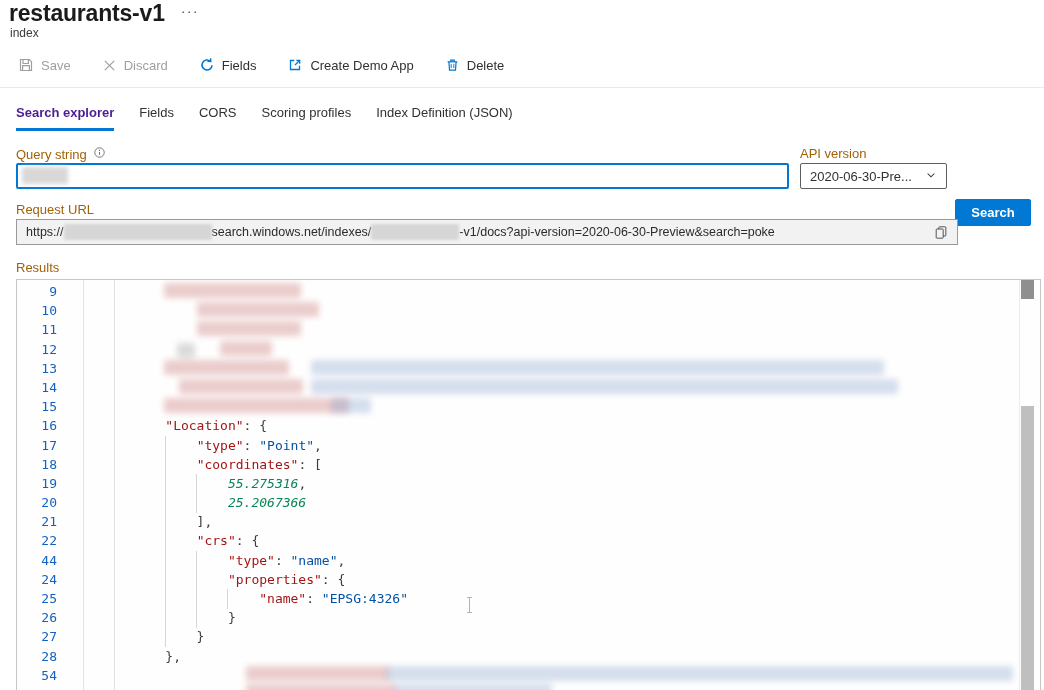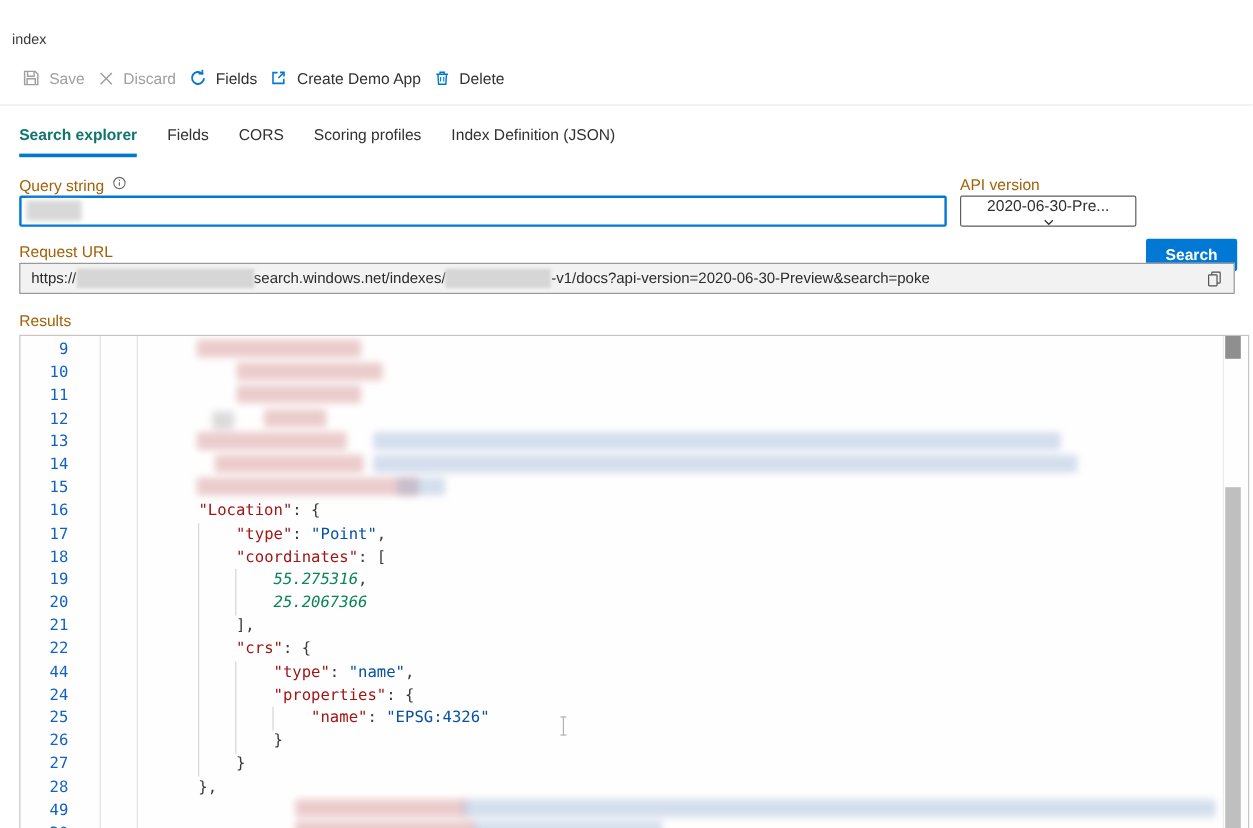--- a/index.html
+++ b/index.html
@@ -7,51 +7,51 @@
   .page{ position:relative; width:1044px; height:690px; background:#ffffff;
          font-family:"Liberation Sans", sans-serif; overflow:hidden; color:#323130; }
 
   
   .title-row{ position:absolute; left:9px; top:0px; display:flex; align-items:flex-start; gap:16px; }
   .page-title{ font-size:23px; font-weight:bold; color:#1b1a19; letter-spacing:-0.2px; }
   .more-btn{ color:#5b5b5b; font-size:15px; letter-spacing:1px; margin-top:2px; cursor:pointer; }
   .subtitle{ position:absolute; left:10px; top:26px; font-size:12px; color:#3b3a39; }
 
   
-  .toolbar{ position:absolute; left:18px; top:57px; display:flex; align-items:center; gap:10px; font-size:13px; }
+  .toolbar{ position:absolute; left:18px; top:57px; display:flex; align-items:center; gap:31px; font-size:13px; }
   .cmd{ display:flex; align-items:center; gap:7px; color:#323130; cursor:pointer; white-space:nowrap; }
   .cmd.disabled{ color:#a19f9d; cursor:default; }
   .cmd svg{ display:block; }
   .hdiv{ position:absolute; left:0; top:87px; width:1044px; height:1px; background:#eaeaea; }
 
   
   .tabs{ position:absolute; left:16px; top:105px; display:flex; gap:25px; font-size:13px; }
   .tab{ padding-bottom:8px; color:#323130; cursor:pointer; border-bottom:3px solid transparent; }
-  .tab.active{ font-weight:bold; color:#0f766e; border-bottom-color:#0078d4; }
+  .tab.active{ font-weight:bold; color:#4c1d95; border-bottom-color:#0078d4; }
 
   
   .lbl{ position:absolute; font-size:13px; color:#a16207; }
   .q-label{ left:16px; top:146px; display:flex; align-items:center; gap:6px; }
   .query-box{ position:absolute; left:16px; top:163px; width:773px; height:26px;
               border:2px solid #0078d4; border-radius:2px; background:#fff; }
   .query-box input{ width:100%; height:100%; border:none; outline:none; background:transparent;
                     font-size:13px; padding:0 6px; font-family:"Liberation Sans",sans-serif; }
   .query-blob{ position:absolute; left:4px; top:2px; width:46px; height:17px;
                background:#d8d8d8; filter:blur(2px); }
   .api-label{ left:800px; top:146px; }
   .select{ position:absolute; left:800px; top:163px; width:147px; height:26px; background:#fff;
            border:1px solid #605e5c; border-radius:2px; display:flex; align-items:center;
-           justify-content:space-between; padding:0 9px; font-size:13px; color:#323130; cursor:pointer;flex-direction:column; }
+           justify-content:space-between; padding:0 9px; font-size:13px; color:#323130; cursor:pointer; }
   .search-btn{ position:absolute; left:955px; top:163px; width:76px; height:27px; background:#0078d4;
                color:#fff; font-size:13px; font-weight:bold; border:1px solid #0078d4; border-radius:2px;
                display:flex; align-items:center; justify-content:center; cursor:pointer;margin-top:36px; }
 
   
   .url-label{ left:16px; top:202px; }
-  .url-bar{ position:absolute; left:16px; top:219px; width:1013px; height:26px; background:#f2f2f2;
+  .url-bar{ position:absolute; left:16px; top:219px; width:942px; height:26px; background:#f2f2f2;
             border:1px solid #9b9998; display:flex; align-items:center; font-size:12.5px;
             color:#2b2b2b; padding:0 9px; white-space:nowrap; overflow:hidden; }
   .url-blob{ height:16px; background:#d6d6d6; filter:blur(1.5px); border-radius:1px; flex:none; }
   .blob1{ width:148px; } .blob2{ width:88px; }
   .copy-btn{ margin-left:auto; cursor:pointer; display:flex; }
 
   
   .results-label{ left:16px; top:260px; }
   .results-box{ position:absolute; left:16px; top:279px; width:1025px; height:413px;
                 border:1px solid #c8c6c4; background:#fffefe; overflow:hidden;
@@ -82,20 +82,24 @@
 
   .sb-track{ position:absolute; left:1002px; top:0; bottom:0; width:1px; background:#ececec; }
   .ed-thumb{ position:absolute; left:1004px; top:0; width:13px; height:19px; background:#8f8f8f; cursor:pointer; }
   .pg-thumb{ position:absolute; left:1004px; top:126px; width:13px; height:287px; background:#bfbfbf; cursor:pointer; }
 </style>
 </head>
 <body>
 
 <div class="page">
 
+  <div class="title-row">
+    <span class="page-title">restaurants-v1</span>
+    <span class="more-btn">···</span>
+  </div>
   <div class="subtitle">index</div>
 
   <div class="toolbar">
     <div class="cmd disabled">
       <span>
           <svg width="16" height="16" viewBox="0 0 16 16" fill="none" stroke="#a19f9d" stroke-width="1.2">
             <path d="M2.5 2.5h8.8l2.2 2.2v8.8H2.5z"></path>
             <path d="M5 2.7v3.8h5.4V2.7"></path>
             <path d="M4.6 13.3V8.6h6.8v4.7"></path>
           </svg>
@@ -204,21 +208,21 @@
         <div class="ln">19</div>
         <div class="ln">20</div>
         <div class="ln">21</div>
         <div class="ln">22</div>
         <div class="ln">44</div>
         <div class="ln">24</div>
         <div class="ln">25</div>
         <div class="ln">26</div>
         <div class="ln">27</div>
         <div class="ln">28</div>
-        <div class="ln">49</div>
+        <div class="ln">54</div>
         <div class="ln">30</div>
       </div>
     <div class="gline gl1"></div>
     <div class="gline gl2"></div>
     <div class="code"><div class="cl"></div><div class="cl"></div><div class="cl"></div><div class="cl"></div><div class="cl"></div><div class="cl"></div><div class="cl"></div><div class="cl"><span class="tk-pln">    </span><span class="tk-key">"Location"</span><span class="tk-pln">: {</span></div><div class="cl"><span class="tk-pln">        </span><span class="tk-key">"type"</span><span class="tk-pln">: </span><span class="tk-str">"Point"</span><span class="tk-pln">,</span></div><div class="cl"><span class="tk-pln">        </span><span class="tk-key">"coordinates"</span><span class="tk-pln">: [</span></div><div class="cl"><span class="tk-pln">            </span><span class="tk-num">55.275316</span><span class="tk-pln">,</span></div><div class="cl"><span class="tk-pln">            </span><span class="tk-num">25.2067366</span></div><div class="cl"><span class="tk-pln">        ],</span></div><div class="cl"><span class="tk-pln">        </span><span class="tk-key">"crs"</span><span class="tk-pln">: {</span></div><div class="cl"><span class="tk-pln">            </span><span class="tk-key">"type"</span><span class="tk-pln">: </span><span class="tk-str">"name"</span><span class="tk-pln">,</span></div><div class="cl"><span class="tk-pln">            </span><span class="tk-key">"properties"</span><span class="tk-pln">: {</span></div><div class="cl"><span class="tk-pln">                </span><span class="tk-key">"name"</span><span class="tk-pln">: </span><span class="tk-str">"EPSG:4326"</span></div><div class="cl"><span class="tk-pln">            }</span></div><div class="cl"><span class="tk-pln">        }</span></div><div class="cl"><span class="tk-pln">    },</span></div><div class="cl"></div><div class="cl"></div></div>
 
     <div class="iguide ig1"></div>
     <div class="iguide ig2a"></div>
     <div class="iguide ig2b"></div>
     <div class="iguide ig3"></div>

